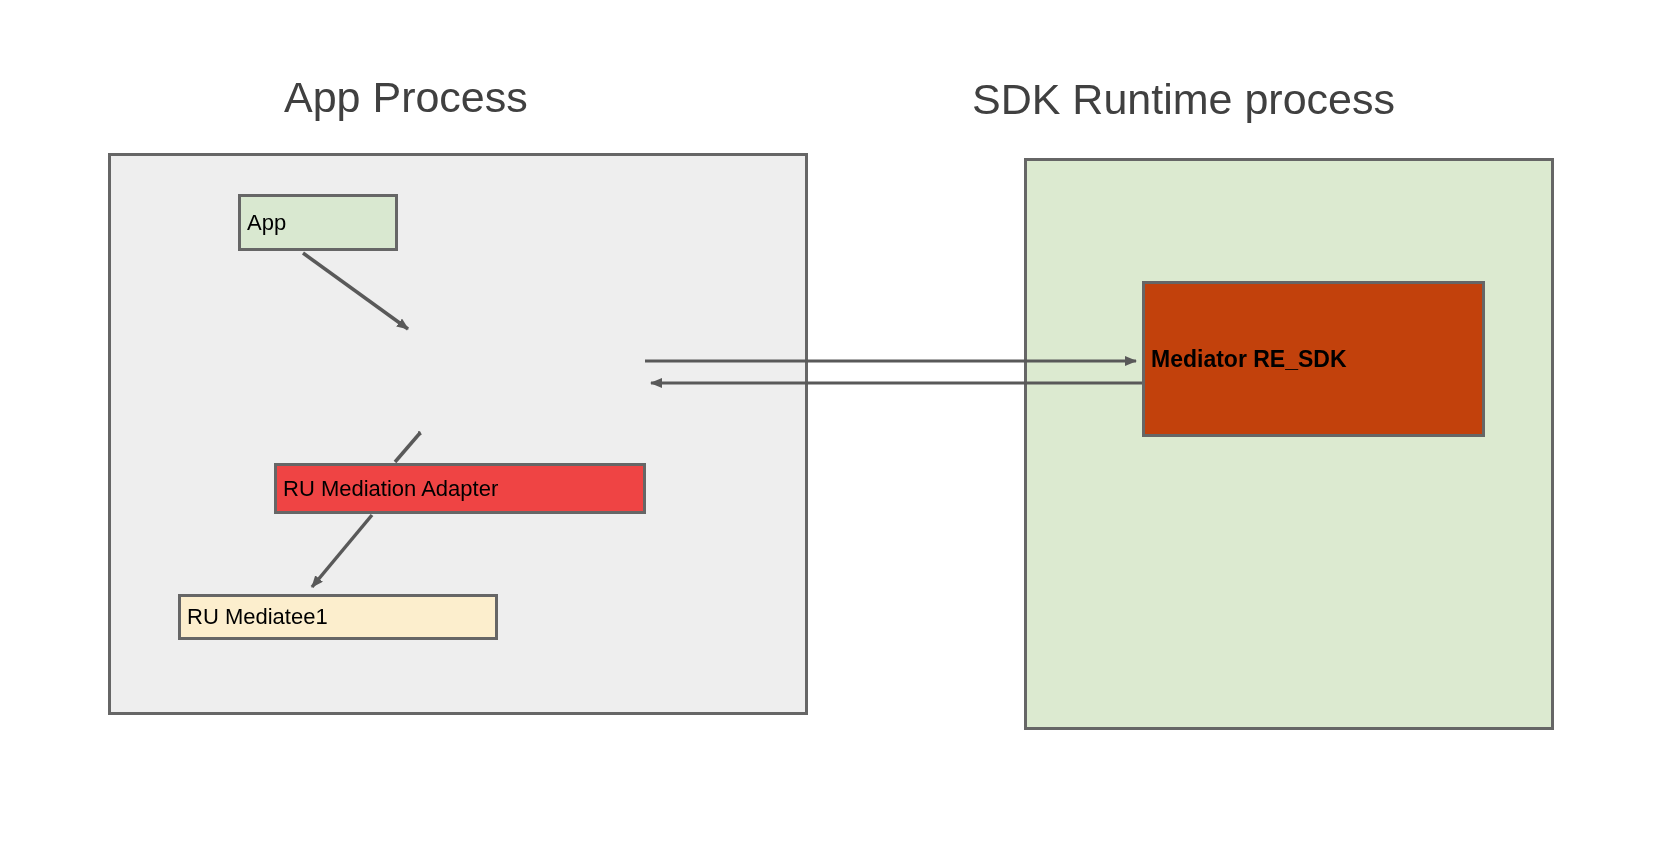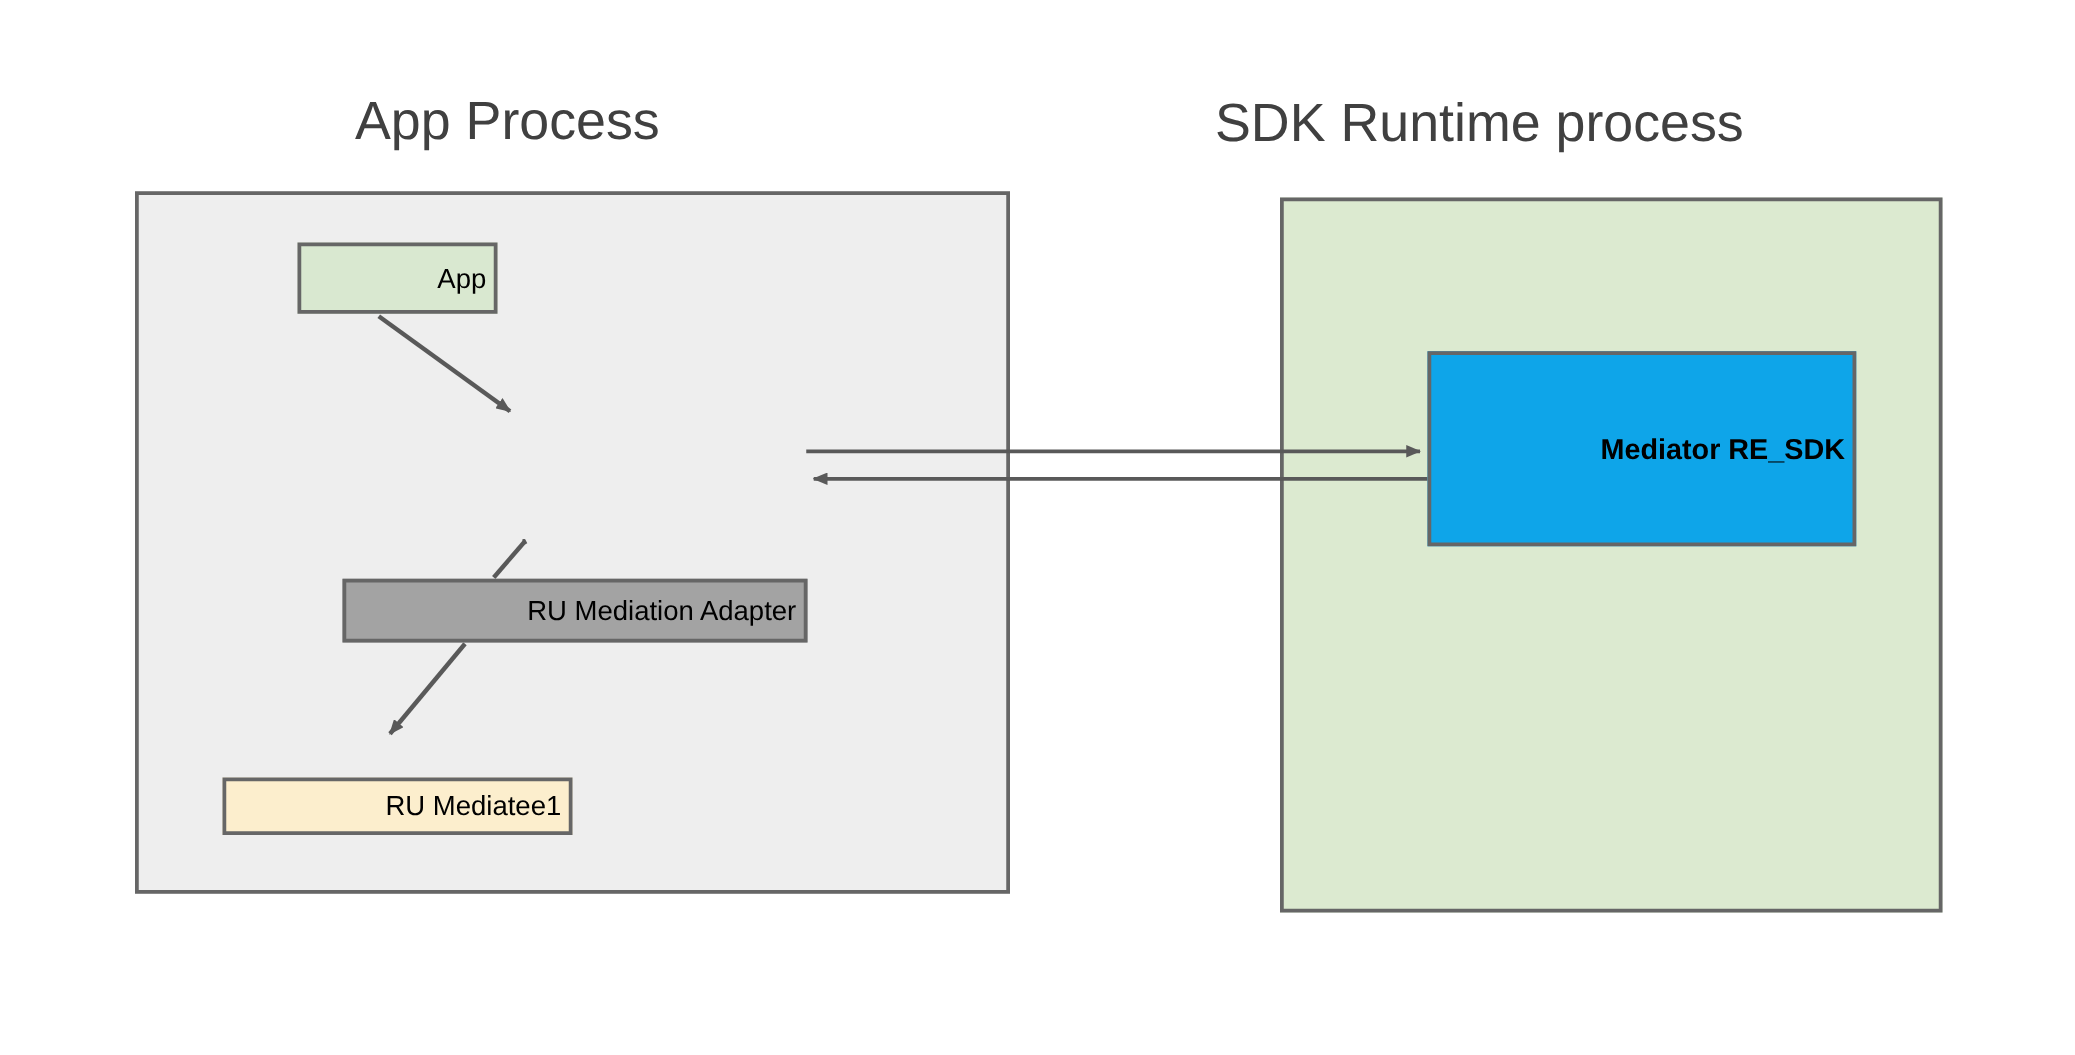--- a/index.html
+++ b/index.html
@@ -41,21 +41,21 @@
     box-sizing: border-box;
     border: 3px solid #666666;
   }
   .node {
     position: absolute;
     box-sizing: border-box;
     border: 3px solid #666666;
     display: flex;
     align-items: center;
     justify-content: center;
-    text-align: right;
+    text-align: left;
     color: #000000;
   }
   .node-label {
     display: block;
     width: 100%;
     padding: 0 6px;
     box-sizing: border-box;
   }
   #app-process-box { left: 108px; top: 153px; width: 700px; height: 562px; background: #eeeeee; }
   #sdk-runtime-box { left: 1024px; top: 158px; width: 530px; height: 572px; background: #dcead0; }
@@ -66,29 +66,29 @@
   #node-app {
     left: 238px; top: 194px; width: 160px; height: 57px;
     background: #d9e8d0; font-size: 22px; font-weight: 400;
   }
   #node-mediator-ra {
     left: 238px; top: 334px; width: 406px; height: 99px;
     background: #cddbf2; font-size: 23px; font-weight: bold;
   }
   #node-ru-adapter {
     left: 274px; top: 463px; width: 372px; height: 51px;
-    background: #a3a3a3; font-size: 22px; font-weight: 400;
+    background: #ef4444; font-size: 22px; font-weight: 400;
   }
   #node-ru-mediatee {
-    left: 178px; top: 622px; width: 280px; height: 46px;
-    background: #fceecd; font-size: 22px; font-weight: 400; padding-left: 12px;
+    left: 178px; top: 594px; width: 320px; height: 46px;
+    background: #fceecd; font-size: 22px; font-weight: 400;
   }
   #node-mediator-re {
     left: 1142px; top: 281px; width: 343px; height: 156px;
-    background: #0ea5e9; font-size: 23px; font-weight: bold;
+    background: #c2410c; font-size: 23px; font-weight: bold;
   }
 </style>
 </head>
 <body>
 
 <div id="canvas">
 
   <div class="container-box" id="app-process-box"></div>
 
   <div class="container-box" id="sdk-runtime-box"></div>

